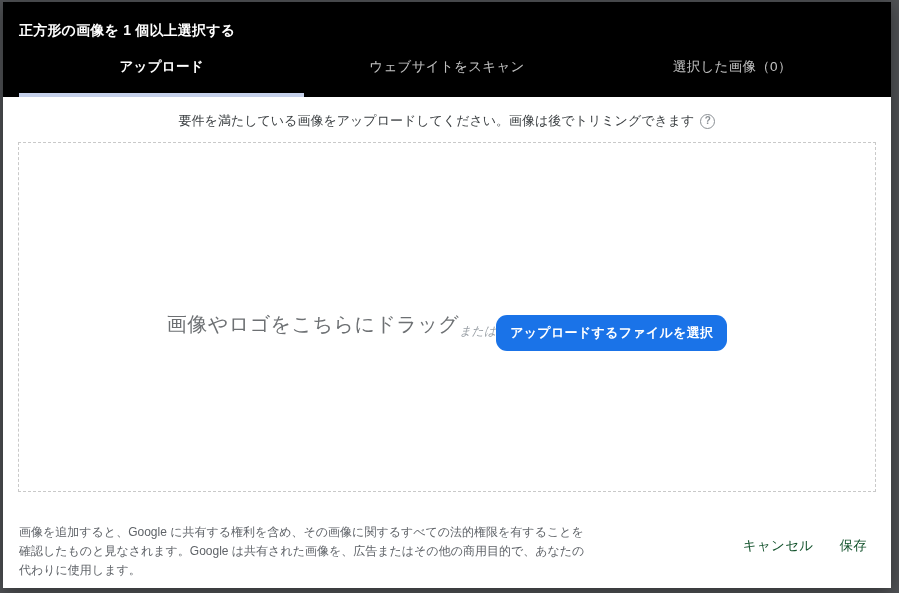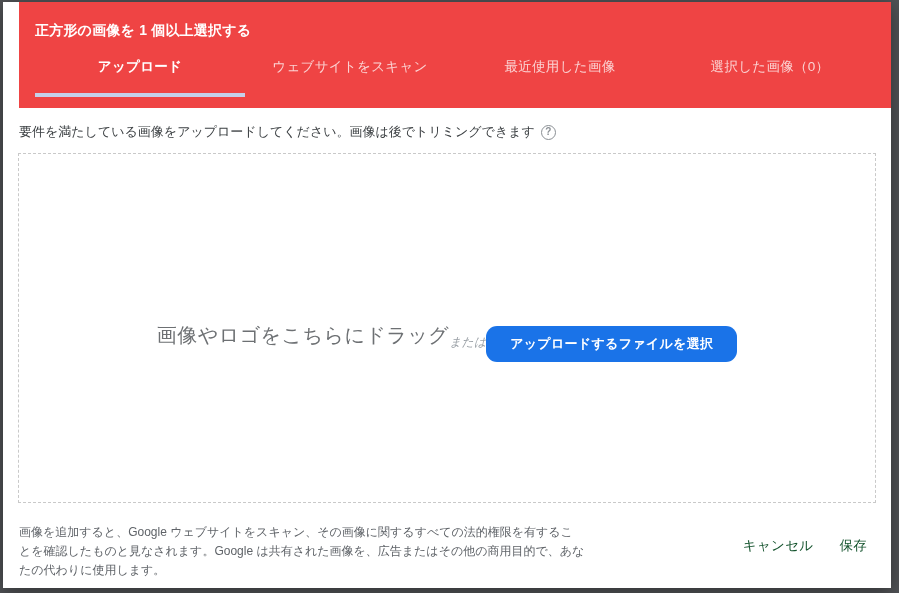--- a/index.html
+++ b/index.html
@@ -18,24 +18,23 @@
     position: absolute;
     left: 3px; top: 2px;
     width: 888px; height: 586px;
     background: #ffffff;
     box-shadow: 0 4px 18px rgba(0,0,0,0.4);
     display: flex;
     flex-direction: column;
   }
   
   .dialog-header {
-    background: #ef4444;
-    height: 106px;
+    background: #000000;
+    height: 95px;
     flex: 0 0 auto;
-    margin-left: 16px;
   }
   .dialog-title {
     color: #ffffff;
     font-size: 14px;
     font-weight: bold;
     padding: 18px 16px 6px 16px;
     line-height: 20px;
     letter-spacing: 0.2px;
   }
   .tabs {
@@ -66,20 +65,21 @@
     position: relative;
   }
   .instruction {
     padding: 15px 16px 12px 16px;
     font-size: 13px;
     color: #3c4043;
     line-height: 18px;
     display: flex;
     align-items: center;
     gap: 6px;
+    justify-content: center;
   }
   .help-icon {
     display: inline-flex;
     align-items: center;
     justify-content: center;
     width: 15px; height: 15px;
     border: 1px solid #8a8f94;
     border-radius: 50%;
     color: #8a8f94;
     font-size: 10px;
@@ -109,21 +109,21 @@
   }
   .upload-button {
     margin-top: 17px;
     background: #1a73e8;
     color: #ffffff;
     border: none;
     border-radius: 11px;
     font-family: inherit;
     font-size: 13px;
     font-weight: bold;
-    padding: 9px 24px;
+    padding: 9px 14px;
     letter-spacing: 0.3px;
     cursor: pointer;
   }
   
   .dialog-footer {
     position: absolute;
     left: 16px; right: 24px; bottom: 8px;
     display: flex;
     align-items: center;
     justify-content: space-between;
@@ -155,39 +155,38 @@
 <body>
 
 <div class="scrim">
   <div class="dialog">
 
     <div class="dialog-header">
       <div class="dialog-title">正方形の画像を 1 個以上選択する</div>
       <div class="tabs">
         <div class="tab active">アップロード</div>
         <div class="tab">ウェブサイトをスキャン</div>
-        <div class="tab">最近使用した画像</div>
         <div class="tab">選択した画像（0）</div>
       </div>
     </div>
 
     <div class="dialog-body">
       <div class="instruction">
         <span>要件を満たしている画像をアップロードしてください。画像は後でトリミングできます</span>
         <span class="help-icon">?</span>
       </div>
 
       <div class="dropzone">
         <div class="drag-text">画像やロゴをこちらにドラッグ</div>
         <div class="or-text">または</div>
         <button class="upload-button">アップロードするファイルを選択</button>
       </div>
 
       <div class="dialog-footer">
-        <div class="legal-text">画像を追加すると、Google ウェブサイトをスキャン、その画像に関するすべての法的権限を有することを確認したものと見なされます。Google は共有された画像を、広告またはその他の商用目的で、あなたの代わりに使用します。</div>
+        <div class="legal-text">画像を追加すると、Google に共有する権利を含め、その画像に関するすべての法的権限を有することを確認したものと見なされます。Google は共有された画像を、広告またはその他の商用目的で、あなたの代わりに使用します。</div>
         <div class="footer-actions">
           <button class="text-button">キャンセル</button>
           <button class="text-button">保存</button>
         </div>
       </div>
     </div>
 
   </div>
 </div>
 

